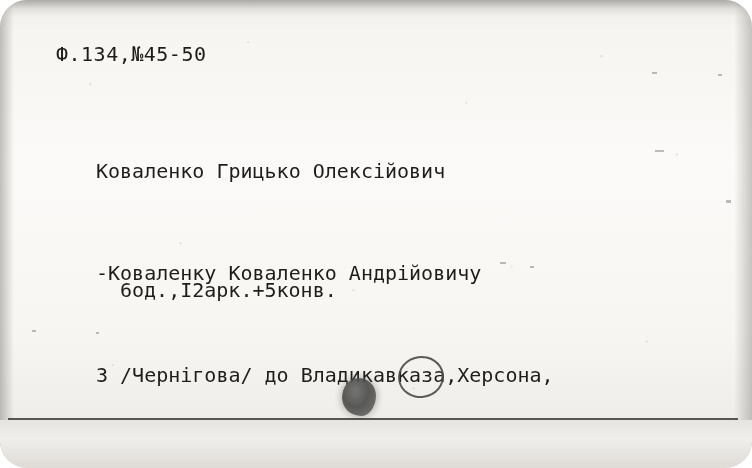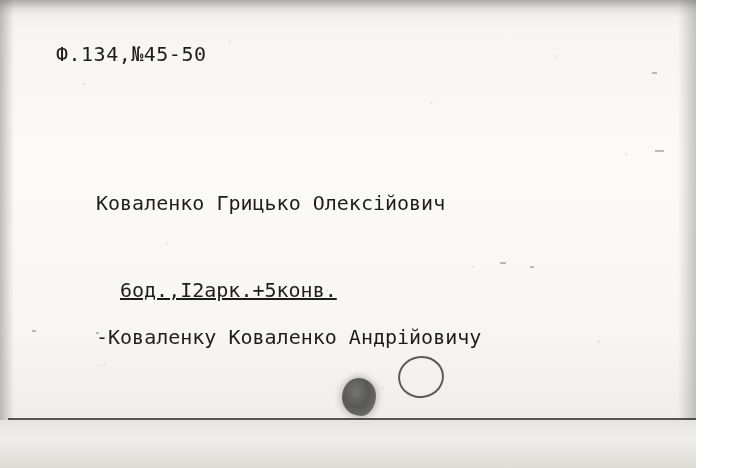--- a/index.html
+++ b/index.html
@@ -10,24 +10,25 @@
     width: 752px;
     height: 468px;
     background: #ffffff;
     font-family: "DejaVu Sans Mono", "Liberation Mono", monospace;
     overflow: hidden;
   }
 
   
   #scan {
     position: relative;
-    width: 696px;
+    width: 752px;
     height: 468px;
     background: #f3f2ef;
     overflow: hidden;
+    border-radius: 27px;
   }
 
   
   .paper {
     position: absolute;
     left: 0;
     top: 0;
     width: 752px;
     height: 468px;
     background:
@@ -104,30 +105,28 @@
     position: absolute;
     left: 96px;
     top: 86px;
     font-size: 20px;
     line-height: 34px;
     color: #1d1d1b;
     white-space: pre;
   }
   .body-lines .line {
     white-space: pre;
-    margin-top: 32px;
   }
   .extent {
     position: absolute;
     left: 120px;
     top: 278px;
     font-size: 20px;
     color: #1d1d1b;
     white-space: pre;
-    text-decoration: underline;
   }
 
   
   .smudge {
     position: absolute;
     left: 342px;
     top: 378px;
     width: 34px;
     height: 38px;
     border-radius: 48% 52% 44% 56% / 52% 46% 54% 48%;

